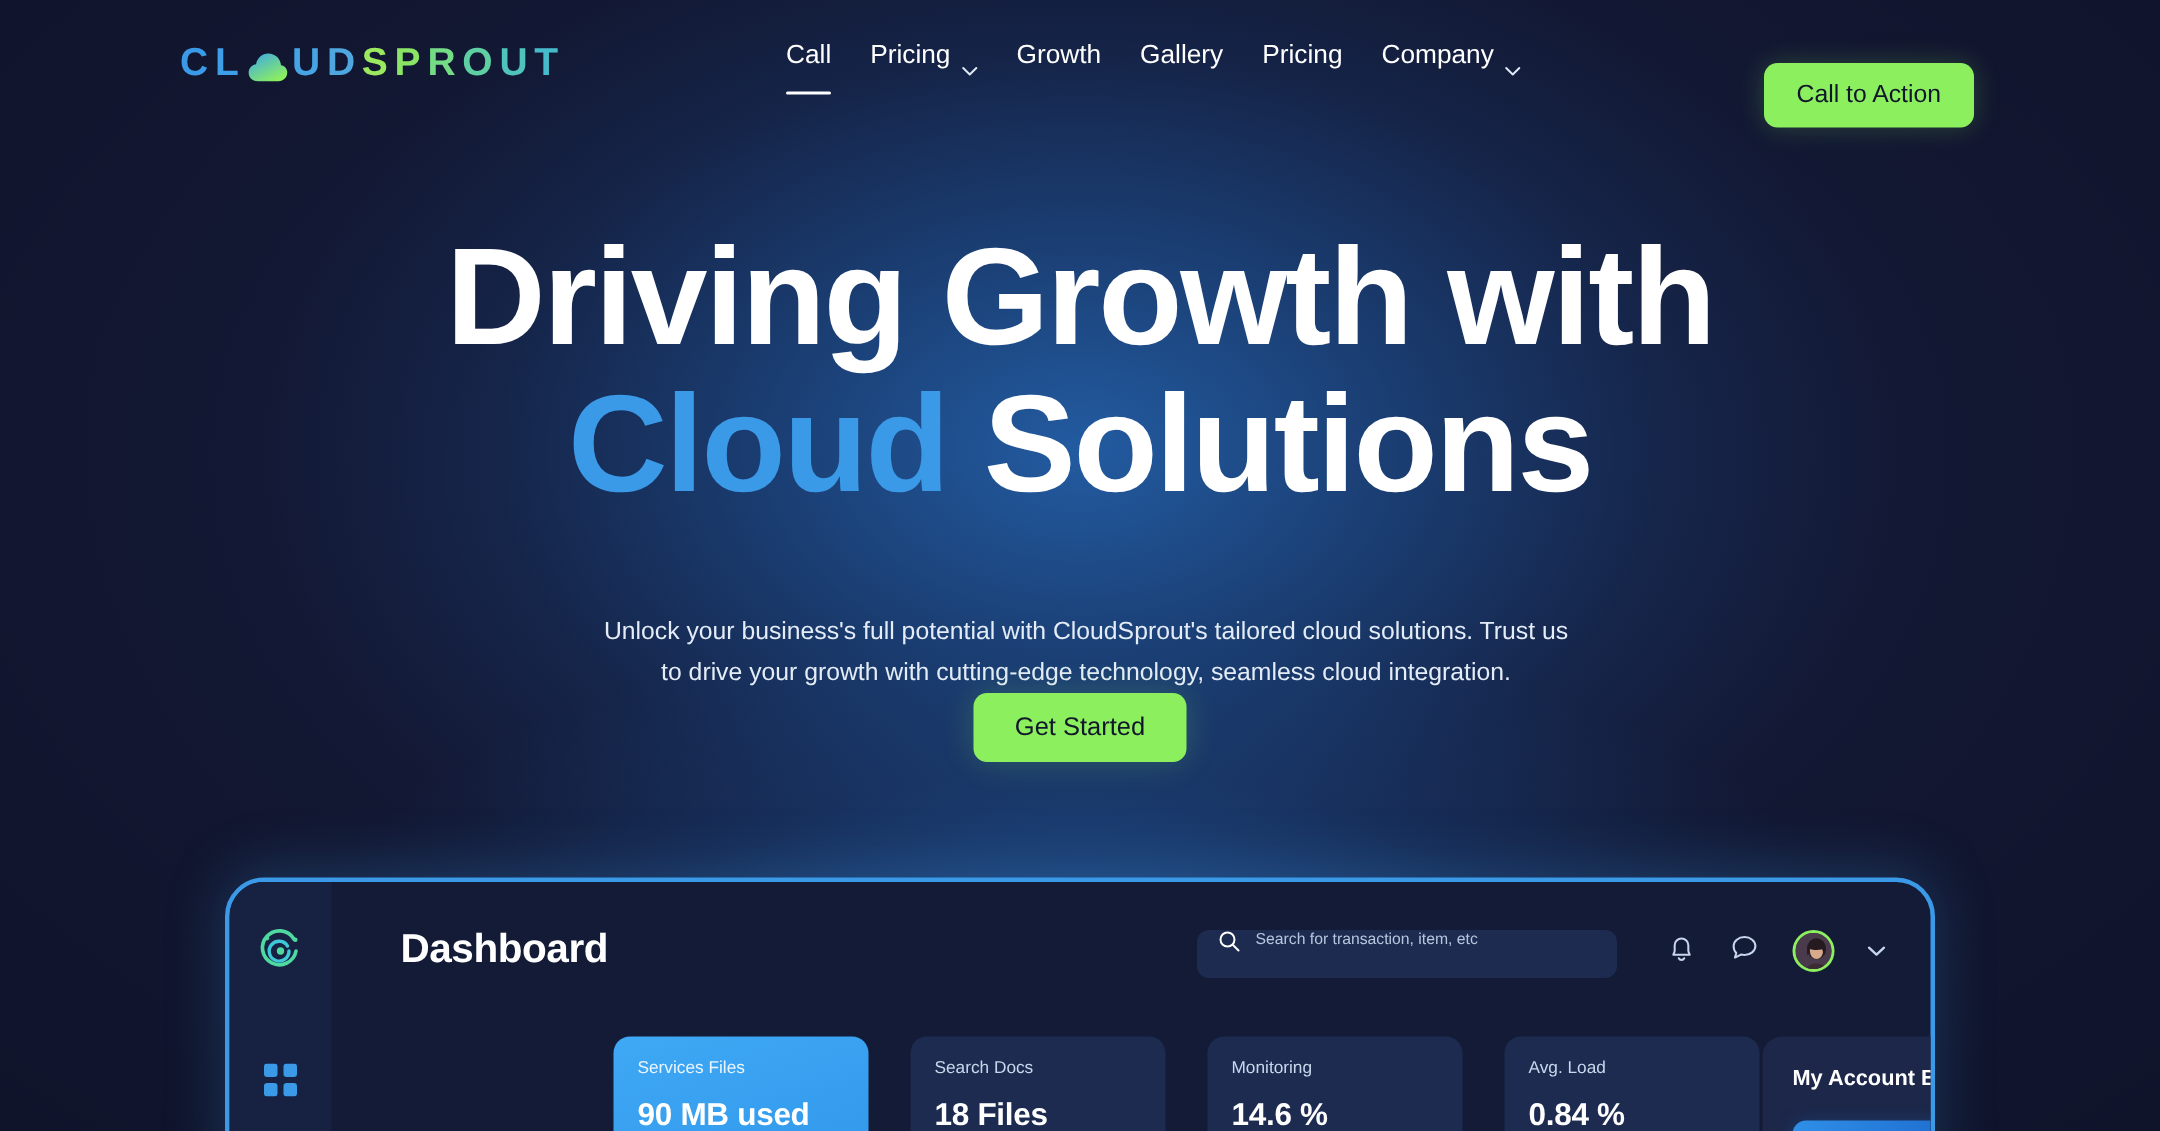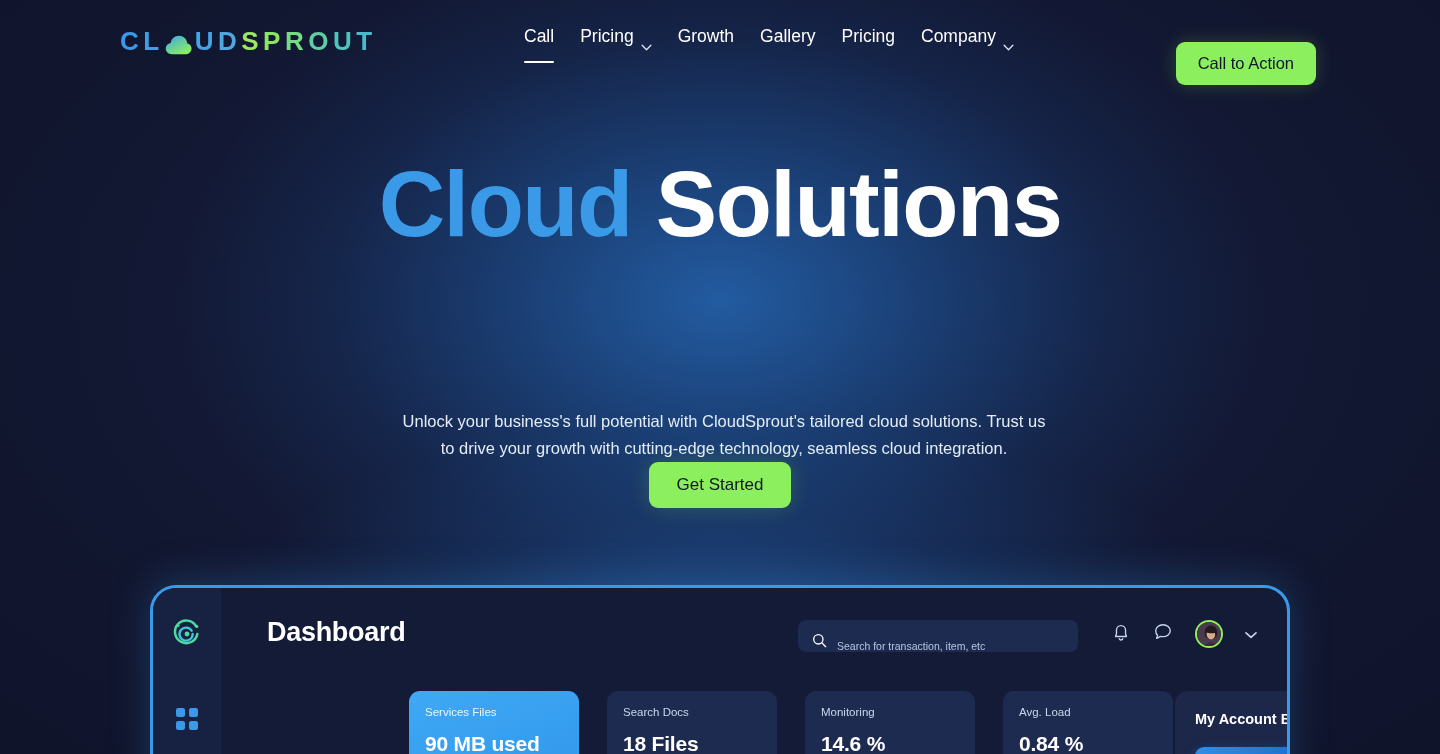--- a/index.html
+++ b/index.html
@@ -117,21 +117,21 @@
     background:#172243; display:flex; flex-direction:column; align-items:center;
     padding-top:30px; gap:54px;
   }
   #dashboard-body { position:absolute; left:68px; top:0; right:0; bottom:0; }
   #dashboard-title {
     position:absolute; left:46px; top:29px;
     font-size:27px; font-weight:700; color:#fff; letter-spacing:-0.3px;
   }
   #dashboard-search {
     position:absolute; left:577px; top:32px; width:280px; height:32px;
-    background:#1E2B50; border-radius:8px; display:flex; align-items:flex-end; gap:10px;
+    background:#1E2B50; border-radius:8px; display:flex; align-items:flex-start; gap:10px;
     padding:0 14px;
   }
   #dashboard-search-input {
     background:transparent; border:none; outline:none; color:#c6d3e8;
     font-family:"Liberation Sans", sans-serif; font-size:10.5px; width:100%;
   }
   #dashboard-search-input::placeholder { color:#b7c6de; }
   #header-actions {
     position:absolute; left:890px; top:32px; display:flex; align-items:center; gap:22px;
   }
@@ -232,20 +232,21 @@
           </svg>
       </span>
     </div>
   </nav>
 
   <button id="cta-button">Call to Action</button>
 </header>
 
 <section id="hero">
   <h1 id="hero-title">
+    <span>Driving Growth with</span>
     <span class="line2">
       <span class="accent-cloud">Cloud</span><span> Solutions</span>
     </span>
   </h1>
 
   <p id="hero-subtitle">
     <span>Unlock your business's full potential with CloudSprout's tailored cloud solutions. Trust us</span><br>
     <span>to drive your growth with cutting-edge technology, seamless cloud integration.</span>
   </p>
 

